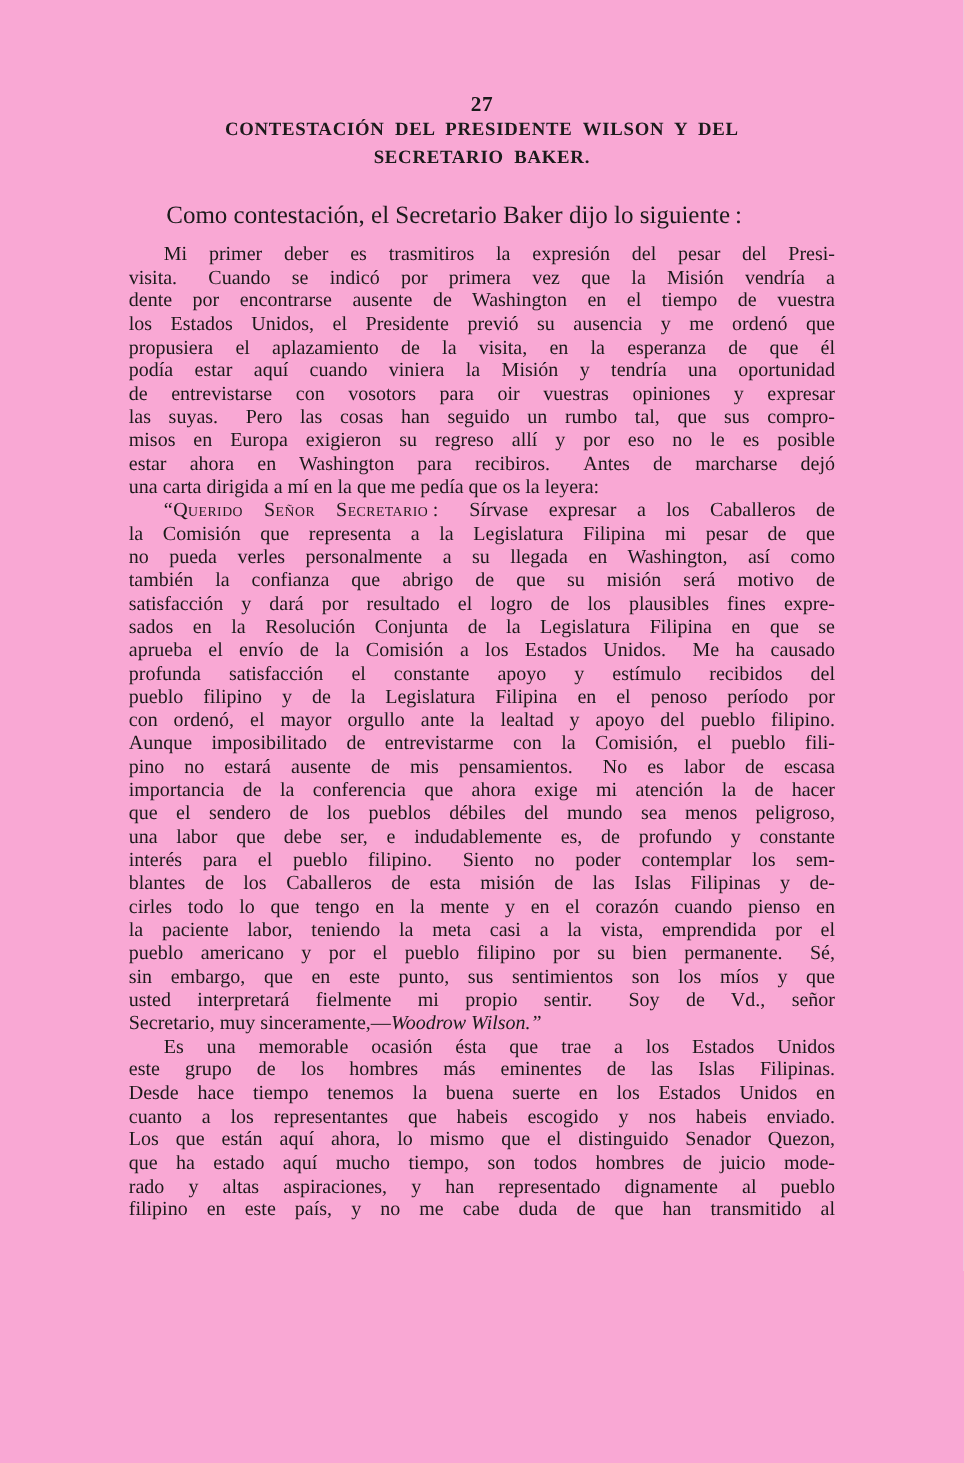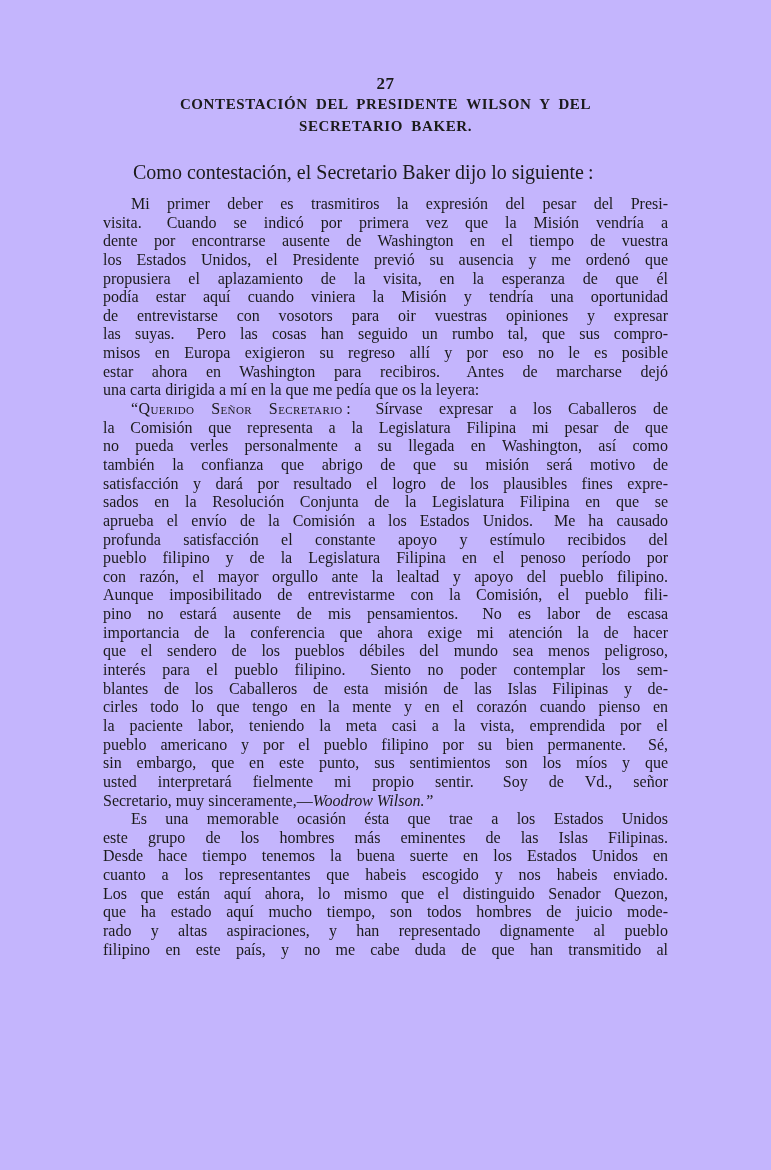--- a/index.html
+++ b/index.html
@@ -5,21 +5,21 @@
   html, body {
     margin: 0;
     padding: 0;
     background: #e8e8e8;
   }
   .page {
     position: relative;
     width: 771px;
     height: 1170px;
     margin: 0 auto;
-    background: #c4b5fd;
+    background: #f9a8d4;
     color: #1b1b1b;
     font-family: "Liberation Serif", "DejaVu Serif", serif;
     overflow: hidden;
   }
   .page-number {
     position: absolute;
     top: 74px;
     left: 0;
     width: 100%;
     text-align: center;
@@ -99,25 +99,26 @@
       <div class="para">
         <div class="line indent"><span class="sc">“Querido Señor Secretario :</span><span>  Sírvase expresar a los Caballeros de</span></div>
         <div class="line"><span>la Comisión que representa a la Legislatura Filipina mi pesar de que</span></div>
         <div class="line"><span>no pueda verles personalmente a su llegada en Washington, así como</span></div>
         <div class="line"><span>también la confianza que abrigo de que su misión será motivo de</span></div>
         <div class="line"><span>satisfacción y dará por resultado el logro de los plausibles fines expre-</span></div>
         <div class="line"><span>sados en la Resolución Conjunta de la Legislatura Filipina en que se</span></div>
         <div class="line"><span>aprueba el envío de la Comisión a los Estados Unidos.  Me ha causado</span></div>
         <div class="line"><span>profunda satisfacción el constante apoyo y estímulo recibidos del</span></div>
         <div class="line"><span>pueblo filipino y de la Legislatura Filipina en el penoso período por</span></div>
-        <div class="line"><span>con razón, el mayor orgullo ante la lealtad y apoyo del pueblo filipino.</span></div>
+        <div class="line"><span>con ordenó, el mayor orgullo ante la lealtad y apoyo del pueblo filipino.</span></div>
         <div class="line"><span>Aunque imposibilitado de entrevistarme con la Comisión, el pueblo fili-</span></div>
         <div class="line"><span>pino no estará ausente de mis pensamientos.  No es labor de escasa</span></div>
         <div class="line"><span>importancia de la conferencia que ahora exige mi atención la de hacer</span></div>
         <div class="line"><span>que el sendero de los pueblos débiles del mundo sea menos peligroso,</span></div>
+        <div class="line"><span>una labor que debe ser, e indudablemente es, de profundo y constante</span></div>
         <div class="line"><span>interés para el pueblo filipino.  Siento no poder contemplar los sem-</span></div>
         <div class="line"><span>blantes de los Caballeros de esta misión de las Islas Filipinas y de-</span></div>
         <div class="line"><span>cirles todo lo que tengo en la mente y en el corazón cuando pienso en</span></div>
         <div class="line"><span>la paciente labor, teniendo la meta casi a la vista, emprendida por el</span></div>
         <div class="line"><span>pueblo americano y por el pueblo filipino por su bien permanente.  Sé,</span></div>
         <div class="line"><span>sin embargo, que en este punto, sus sentimientos son los míos y que</span></div>
         <div class="line"><span>usted interpretará fielmente mi propio sentir.  Soy de Vd., señor</span></div>
         <div class="line last"><span>Secretario, muy sinceramente,—</span><span class="italic">Woodrow Wilson.”</span></div>
       </div>
       <div class="para">

